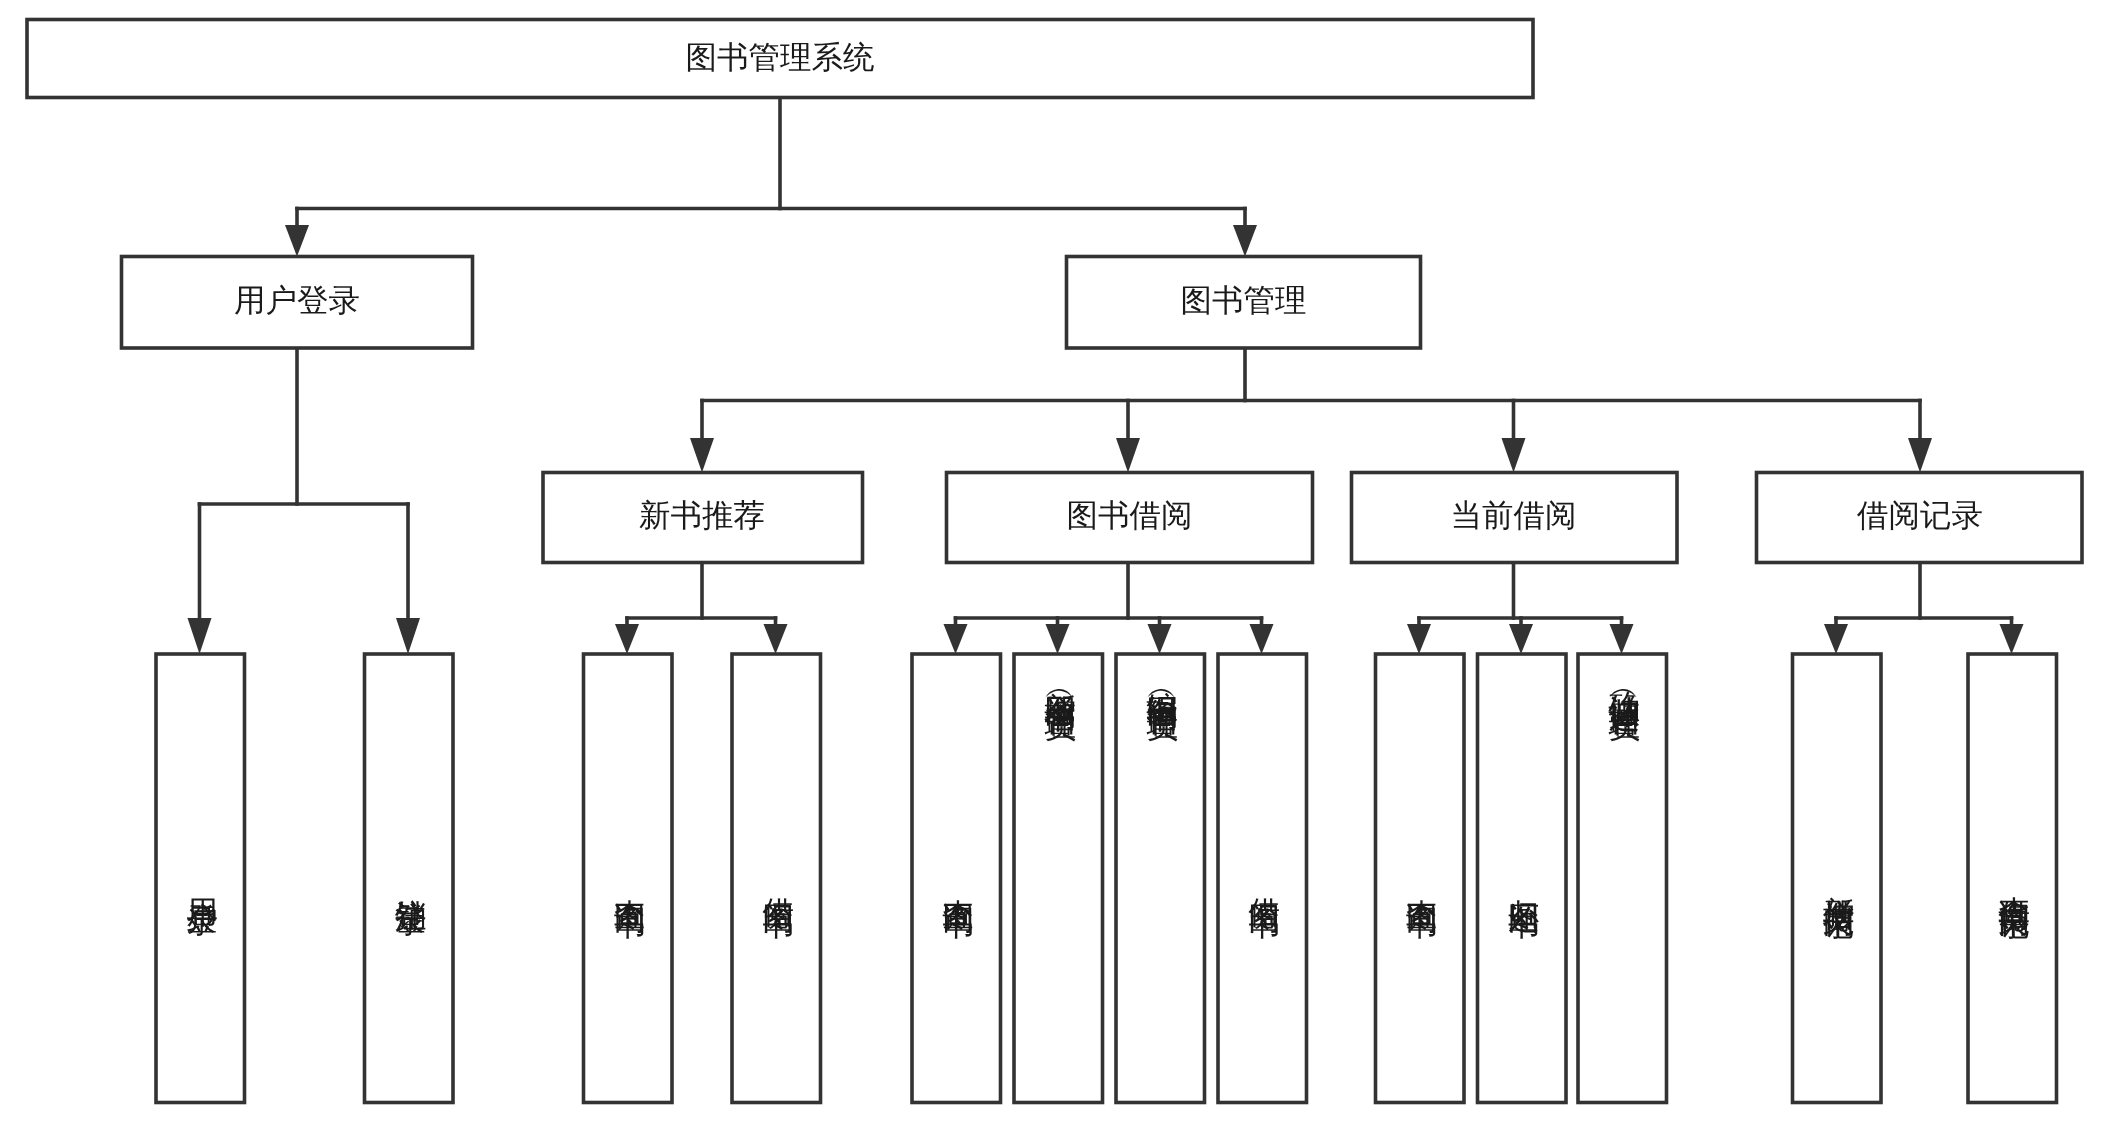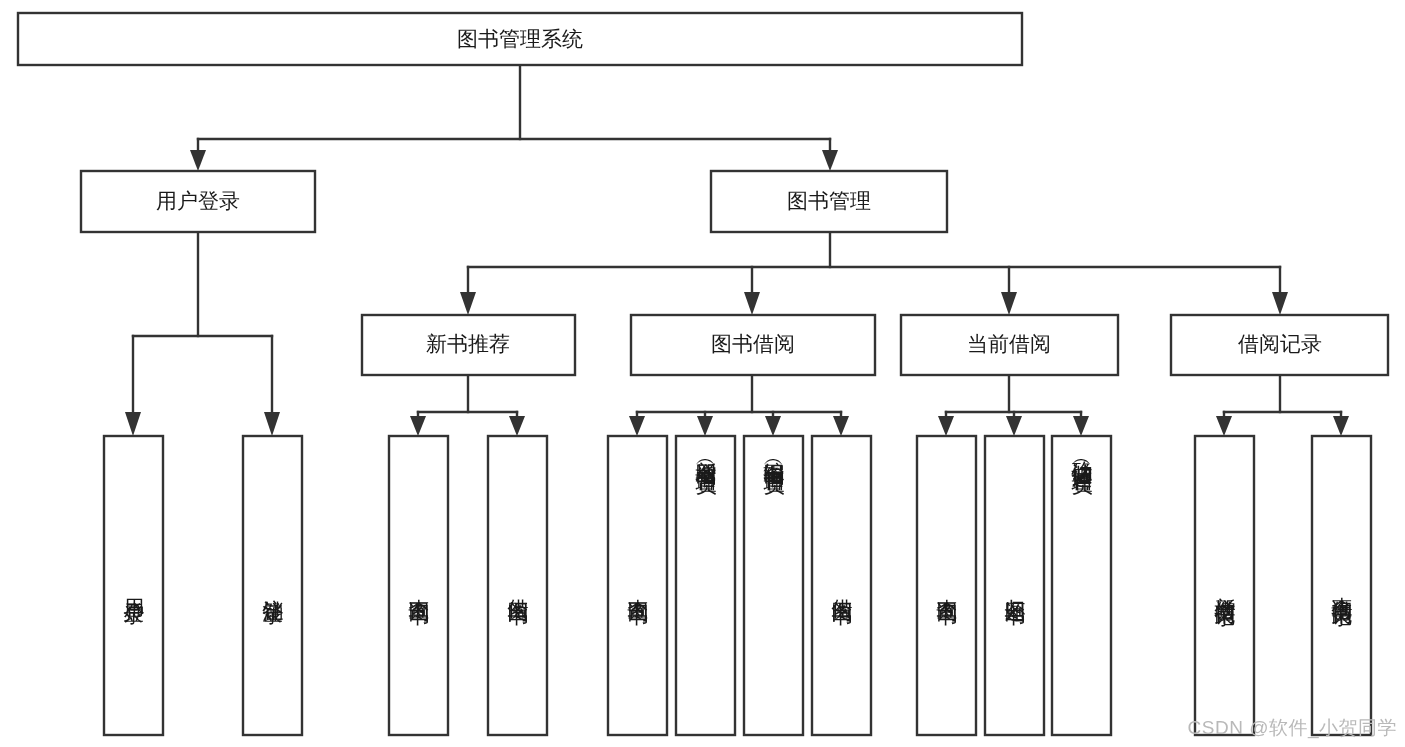--- a/index.html
+++ b/index.html
@@ -212,15 +212,14 @@
   <div class="vlabel" style="left:744px; top:436px; width:59px; height:299px; justify-content:flex-start; padding-top:8px; box-sizing:border-box;">编辑图书（管理员）</div>
   <div class="vlabel" style="left:812px; top:436px; width:59px; height:299px;">借阅图书</div>
 
   <div class="vlabel" style="left:917px; top:436px; width:59px; height:299px;">查询图书</div>
   <div class="vlabel" style="left:985px; top:436px; width:59px; height:299px;">归还图书</div>
   <div class="vlabel" style="left:1052px; top:436px; width:59px; height:299px; justify-content:flex-start; padding-top:8px; box-sizing:border-box;">确认归还（管理员）</div>
 
   <div class="vlabel" style="left:1195px; top:436px; width:59px; height:299px;">新增借阅记录</div>
   <div class="vlabel" style="left:1312px; top:436px; width:59px; height:299px;">查询借阅记录</div>
 
-  <div id="watermark">CSDN @软件_小贺同学</div>
 
 </div>
 
 </body></html>

